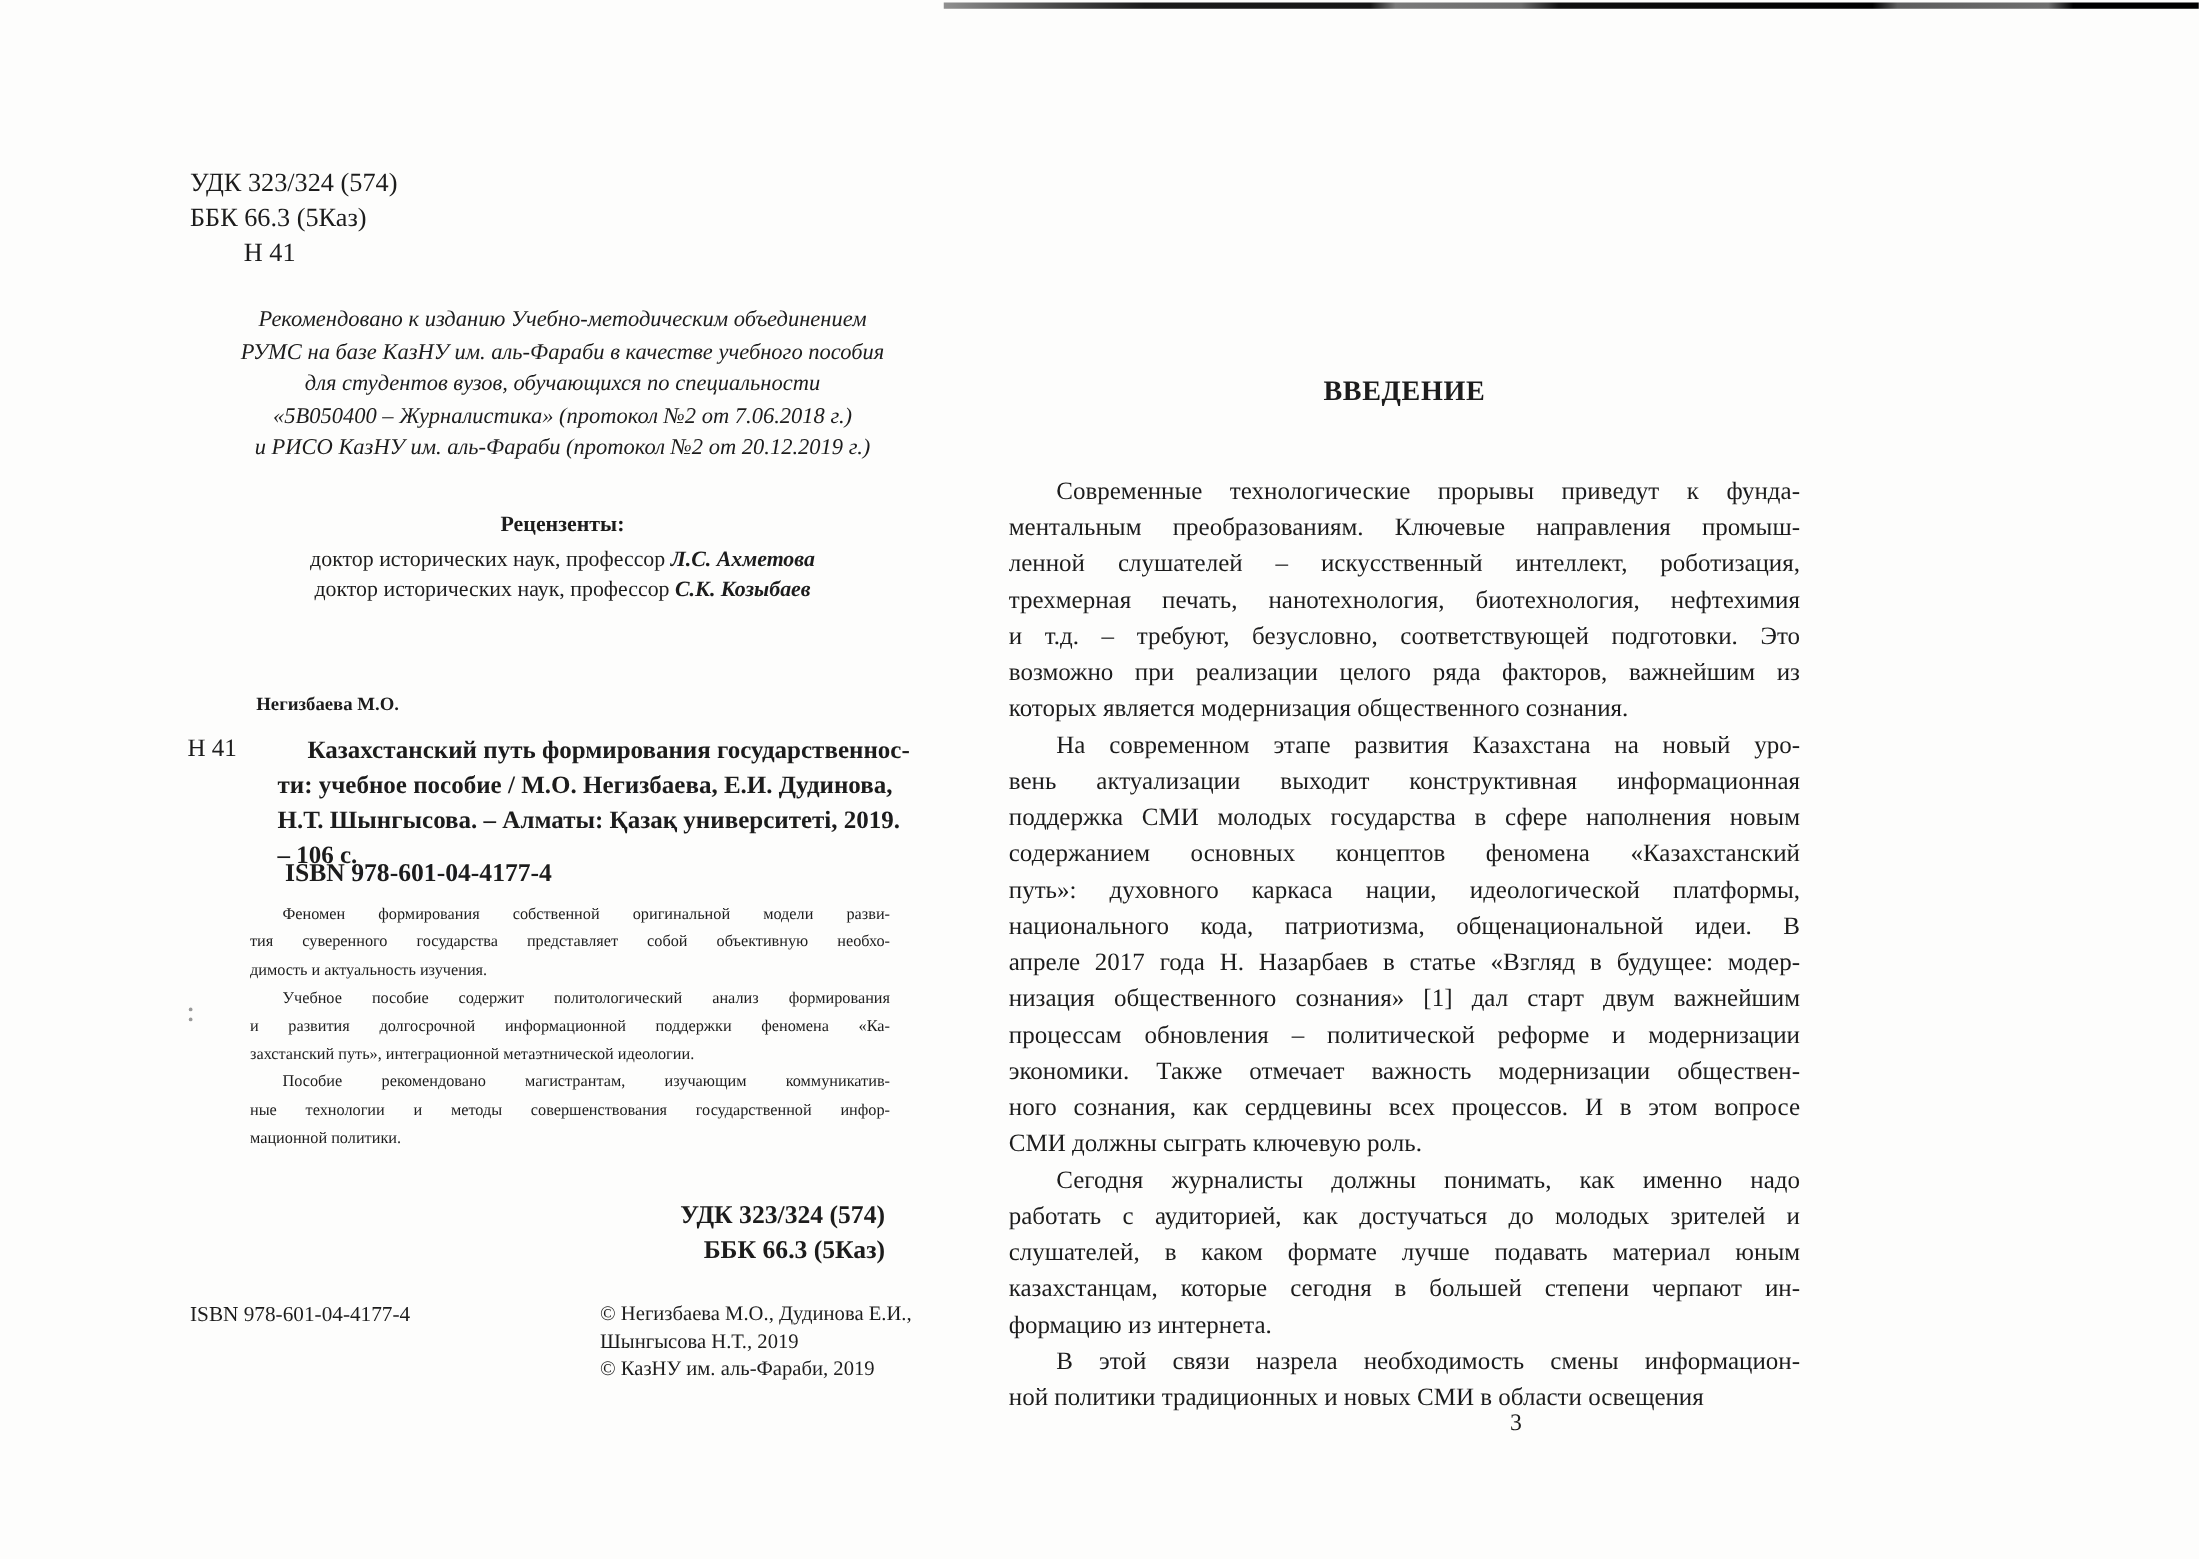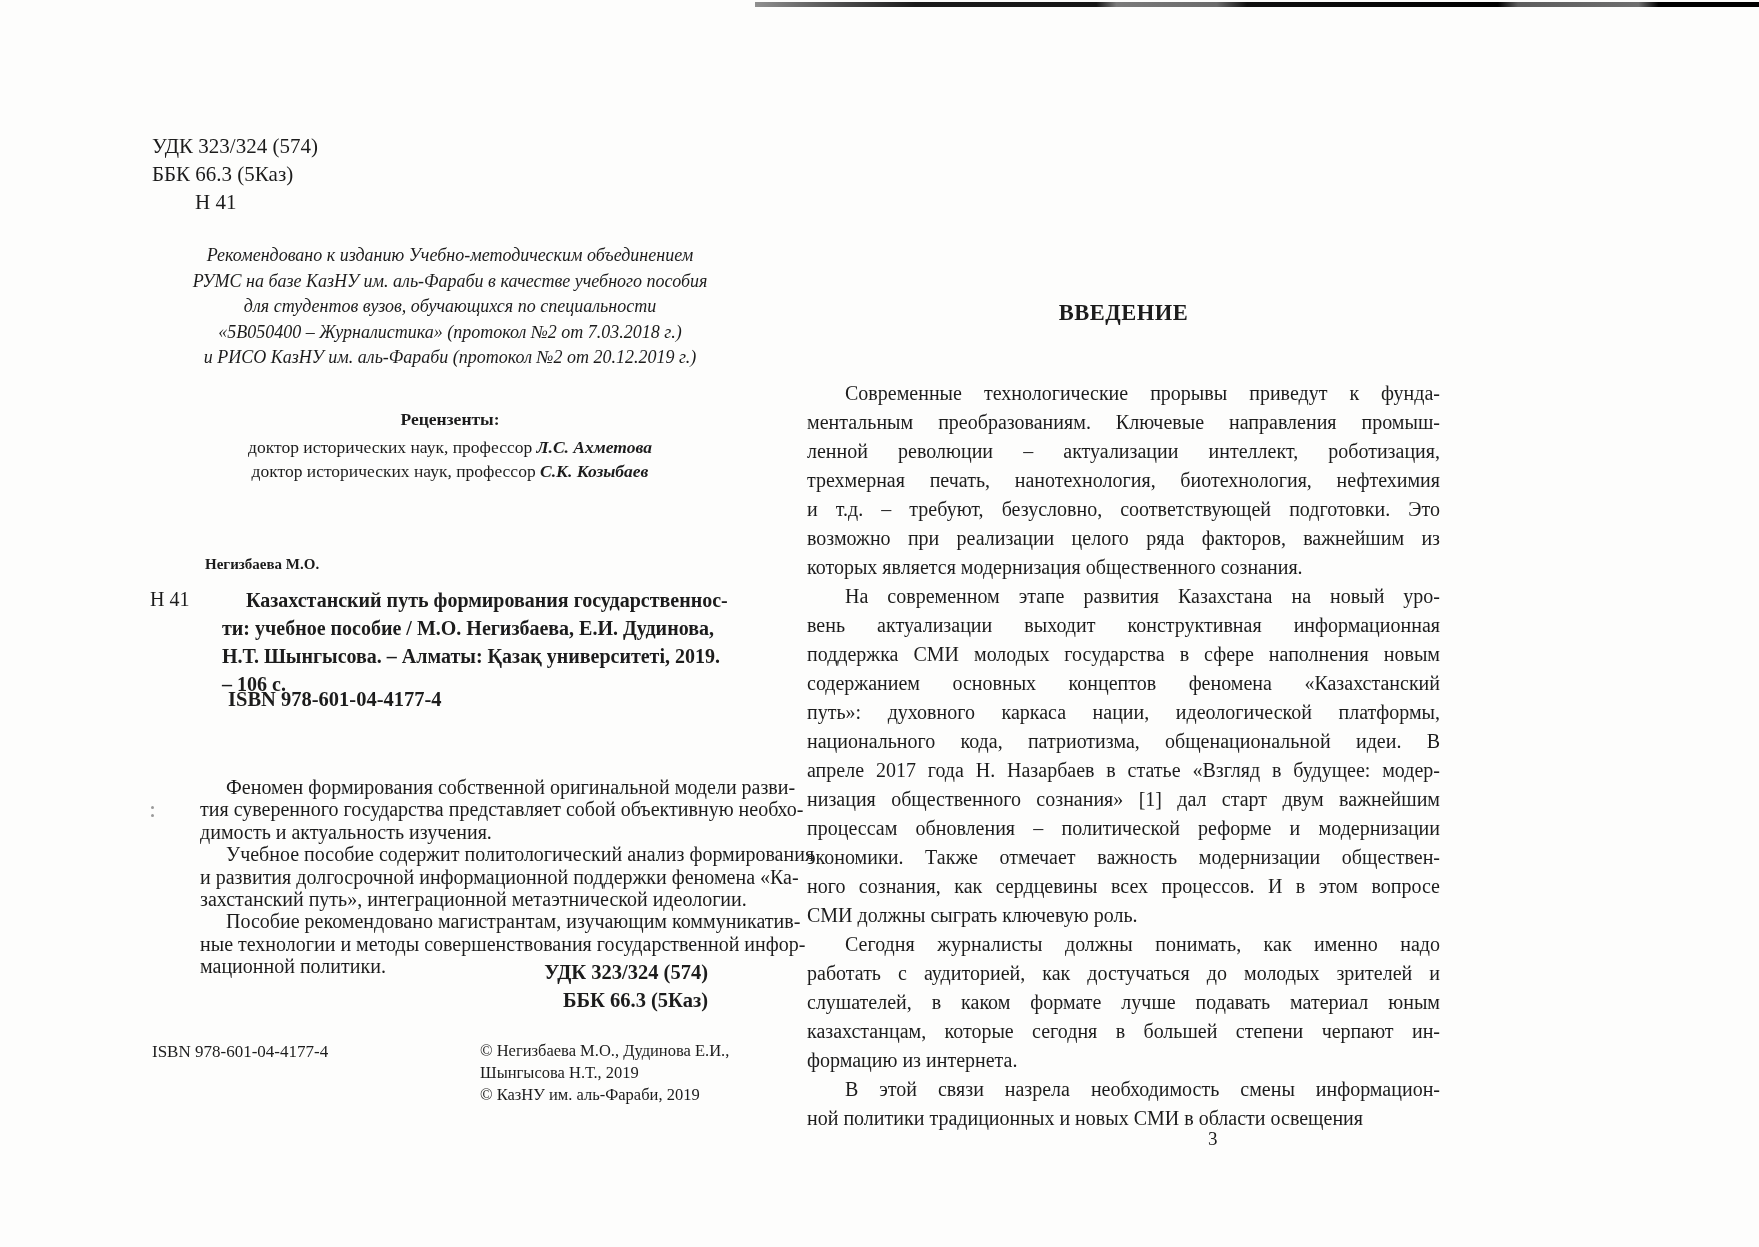--- a/index.html
+++ b/index.html
@@ -31,21 +31,21 @@
     font-style:italic;font-size:18px;line-height:25.5px;text-align:center;
   }
   #reviewers{left:150px;top:407px;width:600px;text-align:center;font-size:17.5px;line-height:24px;}
   #reviewers .rev-heading{font-weight:bold;margin-bottom:4px;}
   #reviewers .rev-name{font-weight:bold;font-style:italic;}
   #catalog-author{left:205px;top:556px;font-size:15px;font-weight:bold;}
   #catalog-code{left:150px;top:588px;font-size:20px;}
   #catalog-desc{left:222px;top:586px;width:490px;font-size:20px;line-height:28px;font-weight:bold;}
   #catalog-desc .line:first-child{text-indent:24px;}
   #catalog-isbn{left:228px;top:688px;font-size:20.5px;font-weight:bold;}
-  #annotation{left:200px;top:776px;width:512px;font-size:20px;line-height:22.4px;}
+  #annotation{left:200px;top:720px;width:512px;font-size:13px;line-height:22.4px;}
   #annotation .para .line:first-child{text-indent:26px;}
   #bottom-codes{left:408px;top:958px;width:300px;text-align:right;font-weight:bold;font-size:20.5px;line-height:28px;}
   #isbn-bottom{left:152px;top:1042px;font-size:17px;}
   #copyright{left:480px;top:1040px;font-size:16.5px;line-height:22px;}
   #scan-artifact{left:151px;top:804px;width:4px;height:14px;}
   #scan-artifact i{display:block;width:3px;height:3px;background:#9a9a9a;border-radius:50%;margin:2px 0 5px 0;}
   
   #intro-heading{left:807px;top:300px;width:633px;text-align:center;font-weight:bold;font-size:22.5px;letter-spacing:0.5px;}
   #intro-body{left:807px;top:379px;width:633px;font-size:20px;line-height:29px;}
   #intro-body .para .line:first-child{text-indent:38px;}
@@ -59,21 +59,21 @@
 <div class="abs" id="top-codes">
   <div class="line">УДК 323/324 (574)</div>
   <div class="line">ББК 66.3 (5Каз)</div>
   <div class="line h41">Н 41</div>
 </div>
 
 <div class="abs" id="recommendation">
     <div class="line">Рекомендовано к изданию Учебно-методическим объединением</div>
     <div class="line">РУМС на базе КазНУ им. аль-Фараби в качестве учебного пособия</div>
     <div class="line">для студентов вузов, обучающихся по специальности</div>
-    <div class="line">«5В050400 – Журналистика» (протокол №2 от 7.03.2018 г.)</div>
+    <div class="line">«5В050400 – Журналистика» (протокол №2 от 7.06.2018 г.)</div>
     <div class="line last">и РИСО КазНУ им. аль-Фараби (протокол №2 от 20.12.2019 г.)</div>
   </div>
 
 <div class="abs" id="reviewers">
   <div class="rev-heading">Рецензенты:</div>
   <div class="line"><span>доктор исторических наук, профессор </span><span class="rev-name">Л.С. Ахметова</span></div>
   <div class="line"><span>доктор исторических наук, профессор </span><span class="rev-name">С.К. Козыбаев</span></div>
 </div>
 
 <div class="abs" id="catalog-author">Негизбаева М.О.</div>
@@ -118,21 +118,21 @@
     <div class="line">© Негизбаева М.О., Дудинова Е.И.,</div>
     <div class="line">Шынгысова Н.Т., 2019</div>
     <div class="line last">© КазНУ им. аль-Фараби, 2019</div>
   </div>
 
 <div class="abs" id="intro-heading">ВВЕДЕНИЕ</div>
 <div class="abs just" id="intro-body">
     <div class="para">
       <div class="line">Современные технологические прорывы приведут к фунда-</div>
       <div class="line">ментальным преобразованиям. Ключевые направления промыш-</div>
-      <div class="line">ленной революции – актуализации интеллект, роботизация,</div>
+      <div class="line">ленной слушателей – искусственный интеллект, роботизация,</div>
       <div class="line">трехмерная печать, нанотехнология, биотехнология, нефтехимия</div>
       <div class="line">и т.д. – требуют, безусловно, соответствующей подготовки. Это</div>
       <div class="line">возможно при реализации целого ряда факторов, важнейшим из</div>
       <div class="line last">которых является модернизация общественного сознания.</div>
     </div>
     <div class="para">
       <div class="line">На современном этапе развития Казахстана на новый уро-</div>
       <div class="line">вень актуализации выходит конструктивная информационная</div>
       <div class="line">поддержка СМИ молодых государства в сфере наполнения новым</div>
       <div class="line">содержанием основных концептов феномена «Казахстанский</div>

